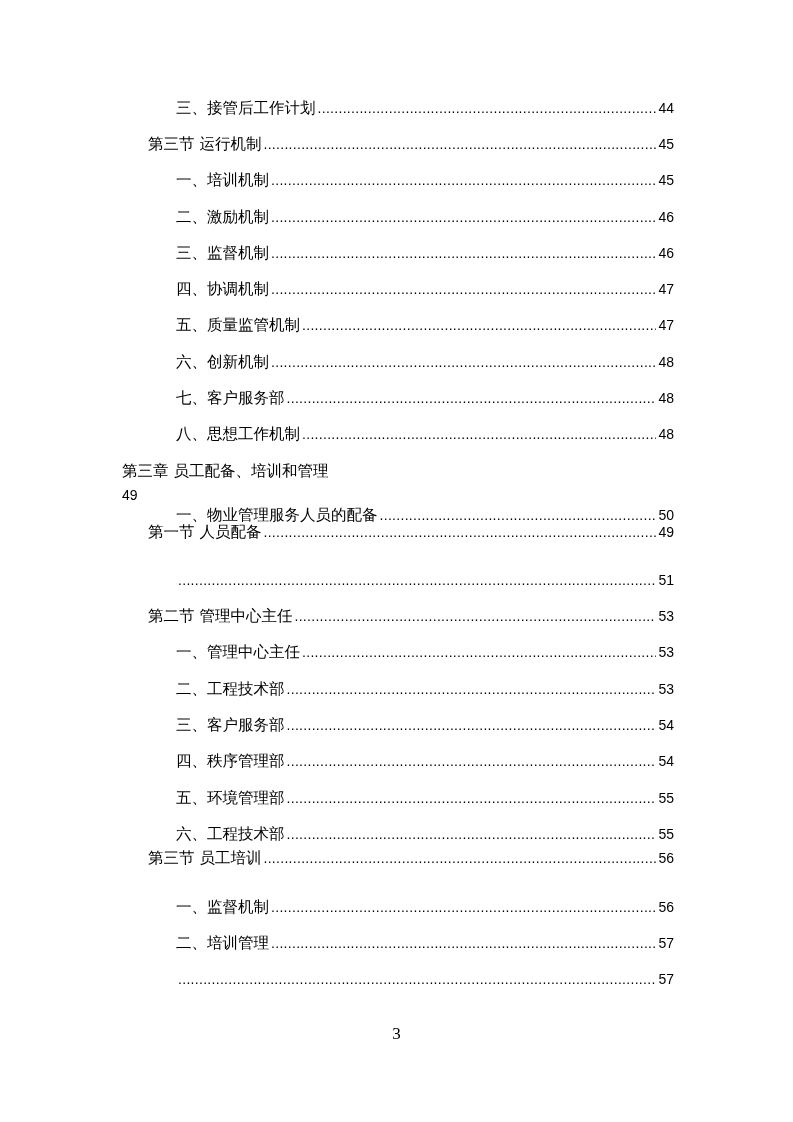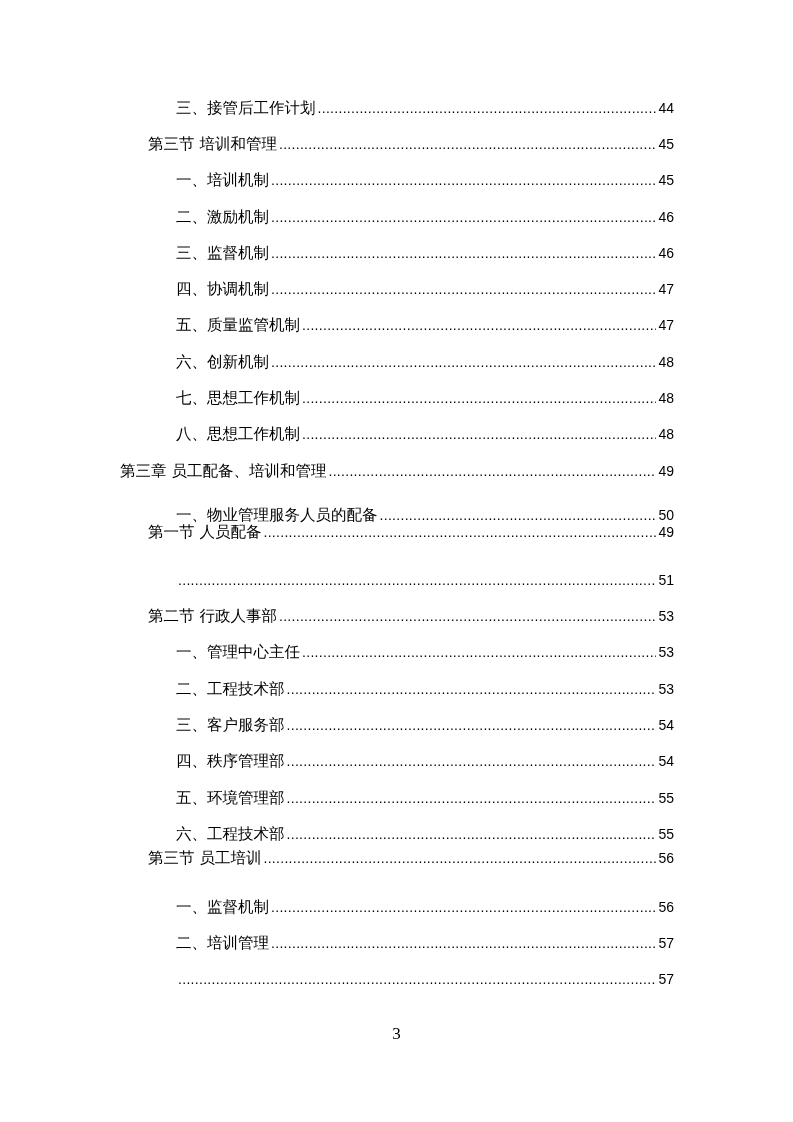--- a/index.html
+++ b/index.html
@@ -3,36 +3,36 @@
 <meta charset="utf-8">
 <style>
   html,body{margin:0;padding:0;background:#fff;}
   body{width:793px;height:1122px;position:relative;font-family:"DejaVu Sans",sans-serif;color:#000;overflow:hidden;}
   .toc{position:absolute;left:0;top:0;width:793px;}
   .entry{position:absolute;right:119px;display:flex;align-items:baseline;height:24px;font-size:15.5px;line-height:24px;}
   .entry .label{white-space:nowrap;}
   .entry .dots{flex:1;overflow:hidden;white-space:nowrap;margin:0 2px;font-family:"Liberation Sans",sans-serif;font-size:14px;letter-spacing:0.3px;}
   .entry .dots::before{content:"........................................................................................................................................................................................................................";}
   .entry .page{font-family:"Liberation Sans",sans-serif;font-size:14px;}
-  .lv1{left:120px;}
+  .lv1{left:120px;flex-direction:column;}
   .lv2{left:148px;}
   .lv3{left:176px;}
   .pagenum{position:absolute;top:1024px;left:0;width:793px;text-align:center;font-family:"Liberation Serif",serif;font-size:17px;}
 </style>
 </head>
 <body>
 
 <div class="toc">
   <div class="entry lv3" style="top:96px">
       <span class="label">三、接管后工作计划</span>
       <span class="dots"></span>
       <span class="page">44</span>
     </div>
   <div class="entry lv2" style="top:132px">
-      <span class="label">第三节  培训和管理</span>
+      <span class="label">第三节  运行机制</span>
       <span class="dots"></span>
       <span class="page">45</span>
     </div>
   <div class="entry lv3" style="top:168px">
       <span class="label">一、培训机制</span>
       <span class="dots"></span>
       <span class="page">45</span>
     </div>
   <div class="entry lv3" style="top:205px">
       <span class="label">二、激励机制</span>
@@ -53,21 +53,21 @@
       <span class="label">五、质量监管机制</span>
       <span class="dots"></span>
       <span class="page">47</span>
     </div>
   <div class="entry lv3" style="top:350px">
       <span class="label">六、创新机制</span>
       <span class="dots"></span>
       <span class="page">48</span>
     </div>
   <div class="entry lv3" style="top:386px">
-      <span class="label">七、思想工作机制</span>
+      <span class="label">七、客户服务部</span>
       <span class="dots"></span>
       <span class="page">48</span>
     </div>
   <div class="entry lv3" style="top:422px">
       <span class="label">八、思想工作机制</span>
       <span class="dots"></span>
       <span class="page">48</span>
     </div>
   <div class="entry lv1" style="top:459px">
       <span class="label">第三章  员工配备、培训和管理</span>
@@ -82,21 +82,21 @@
   <div class="entry lv3" style="top:503px">
       <span class="label">一、物业管理服务人员的配备</span>
       <span class="dots"></span>
       <span class="page">50</span>
     </div>
   <div class="entry lv3" style="top:568px">
       <span class="dots"></span>
       <span class="page">51</span>
     </div>
   <div class="entry lv2" style="top:604px">
-      <span class="label">第二节  行政人事部</span>
+      <span class="label">第二节  管理中心主任</span>
       <span class="dots"></span>
       <span class="page">53</span>
     </div>
   <div class="entry lv3" style="top:640px">
       <span class="label">一、管理中心主任</span>
       <span class="dots"></span>
       <span class="page">53</span>
     </div>
   <div class="entry lv3" style="top:677px">
       <span class="label">二、工程技术部</span>

